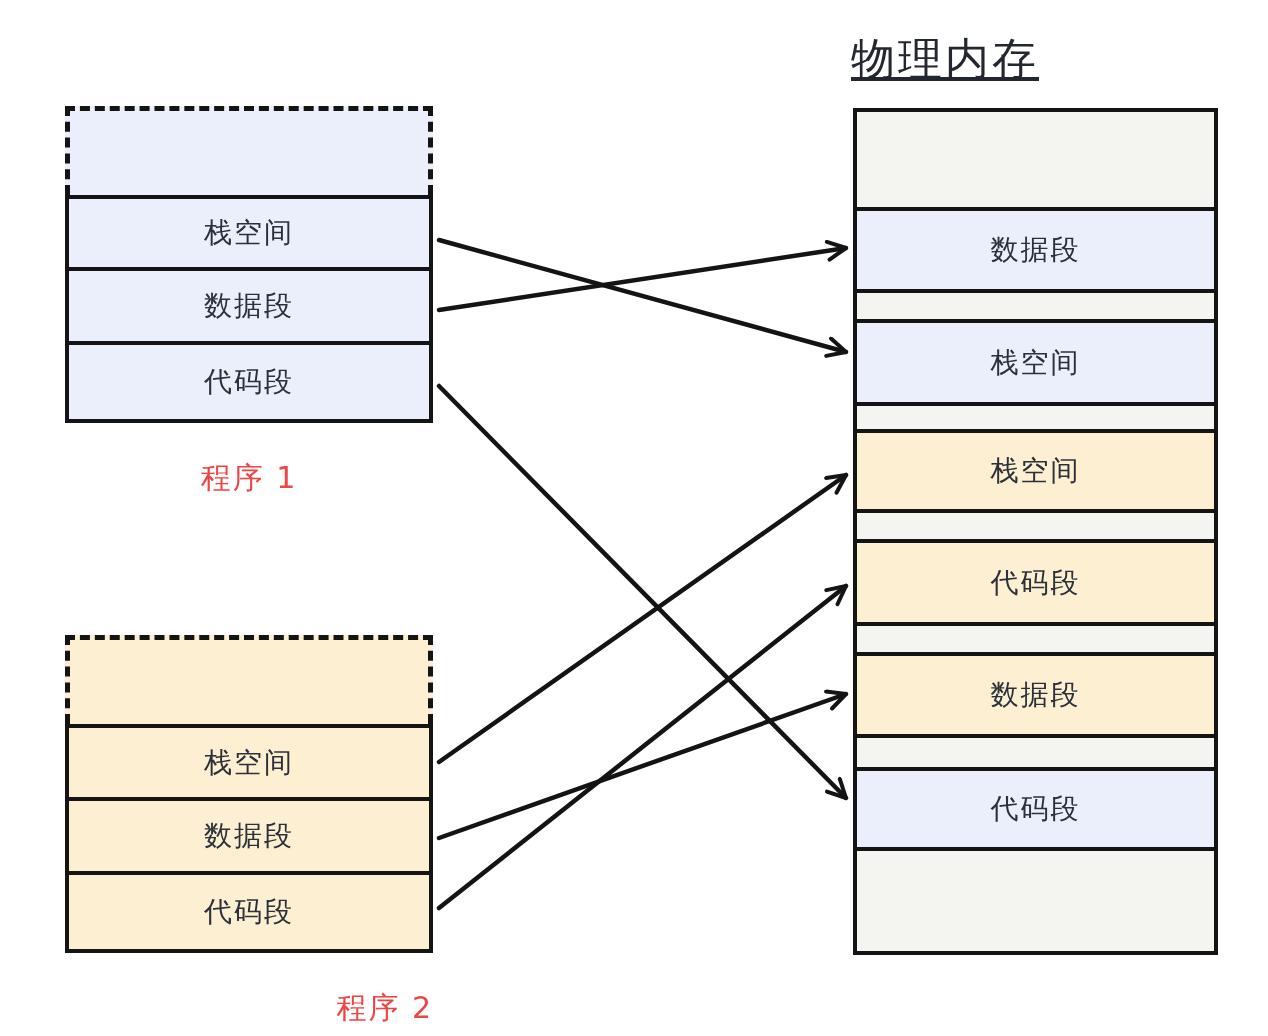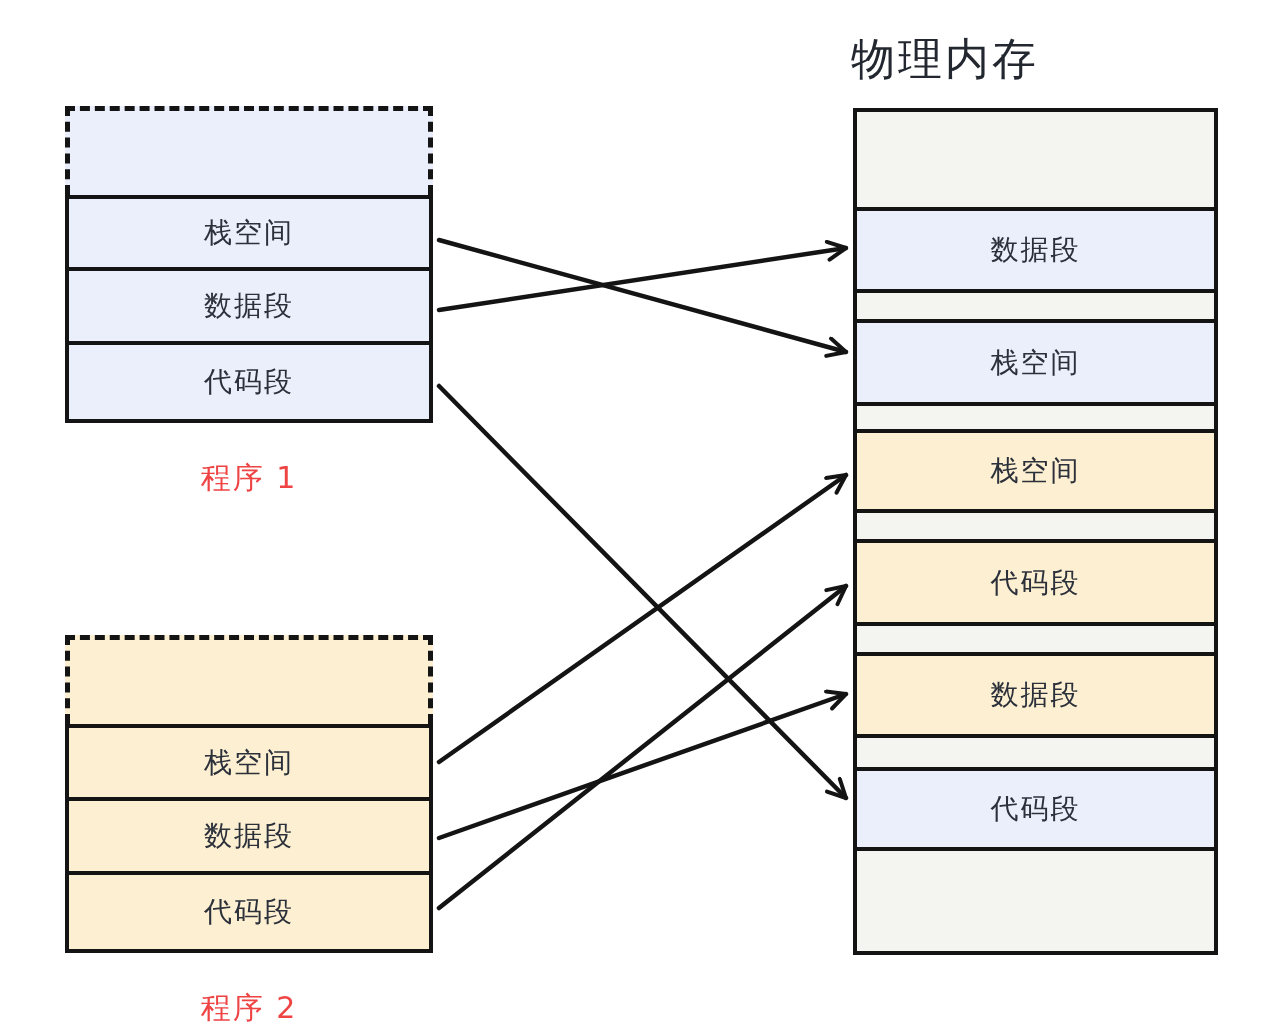--- a/index.html
+++ b/index.html
@@ -54,20 +54,21 @@
   }
   
   .memory-title {
     position: absolute;
     left: 851px;
     top: 30px;
     font-size: 44px;
     font-weight: 500;
     letter-spacing: 3px;
     color: #23272f;
+    text-decoration: underline;
   }
   .memory-box {
     position: absolute;
     left: 853px;
     top: 108px;
     width: 365px;
     height: 847px;
     box-sizing: border-box;
     border: 4px solid #141414;
     display: flex;
@@ -121,21 +122,21 @@
       <span>栈空间</span>
     </div>
     <div class="seg-row fill-yellow" style="height:74px;">
       <span>数据段</span>
     </div>
     <div class="seg-row fill-yellow" style="height:78px;">
       <span>代码段</span>
     </div>
   </div>
 
-  <div class="caption" style="left:65px; top:988px;">程序 2</div>
+  <div class="caption" style="left:65px; top:988px;text-align:right;">程序 2</div>
 
   <div class="memory-title">物理内存</div>
 
   <div class="memory-box">
     <div class="mem-slot fill-free" style="height:95px;"></div>
     <div class="mem-slot fill-blue" style="height:82px;">
       <span>数据段</span>
     </div>
     <div class="mem-slot fill-free" style="height:30px;"></div>
     <div class="mem-slot fill-blue" style="height:83px;">

